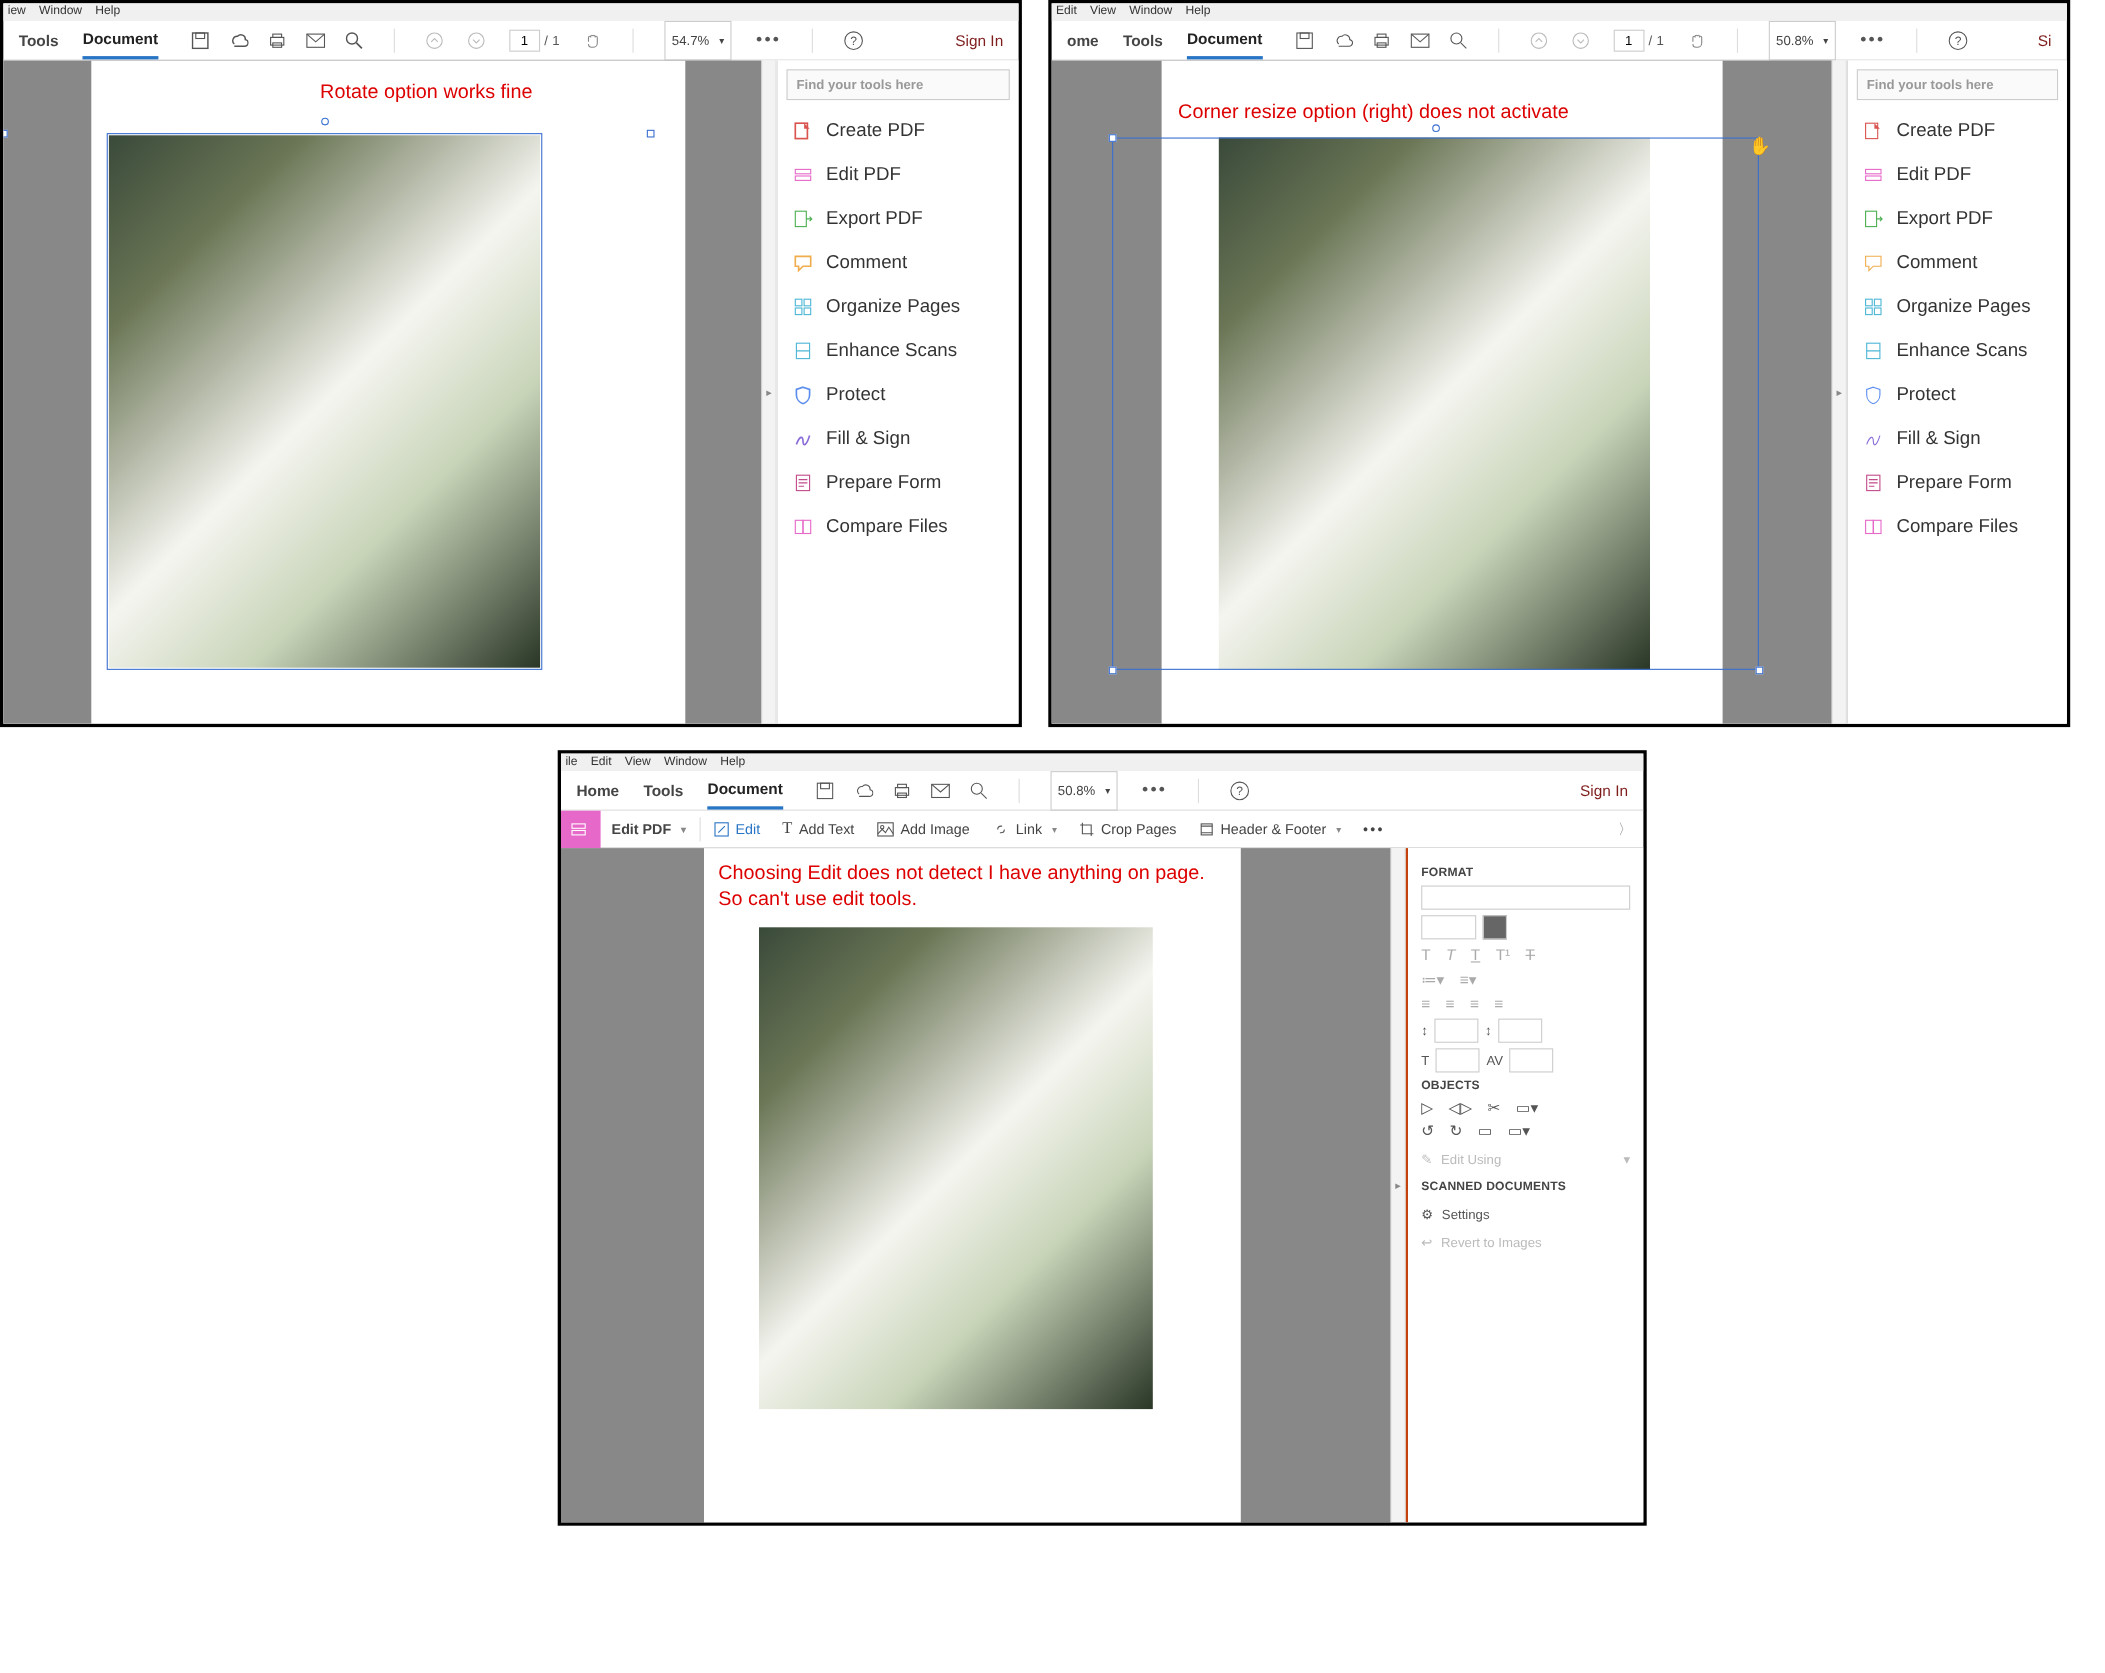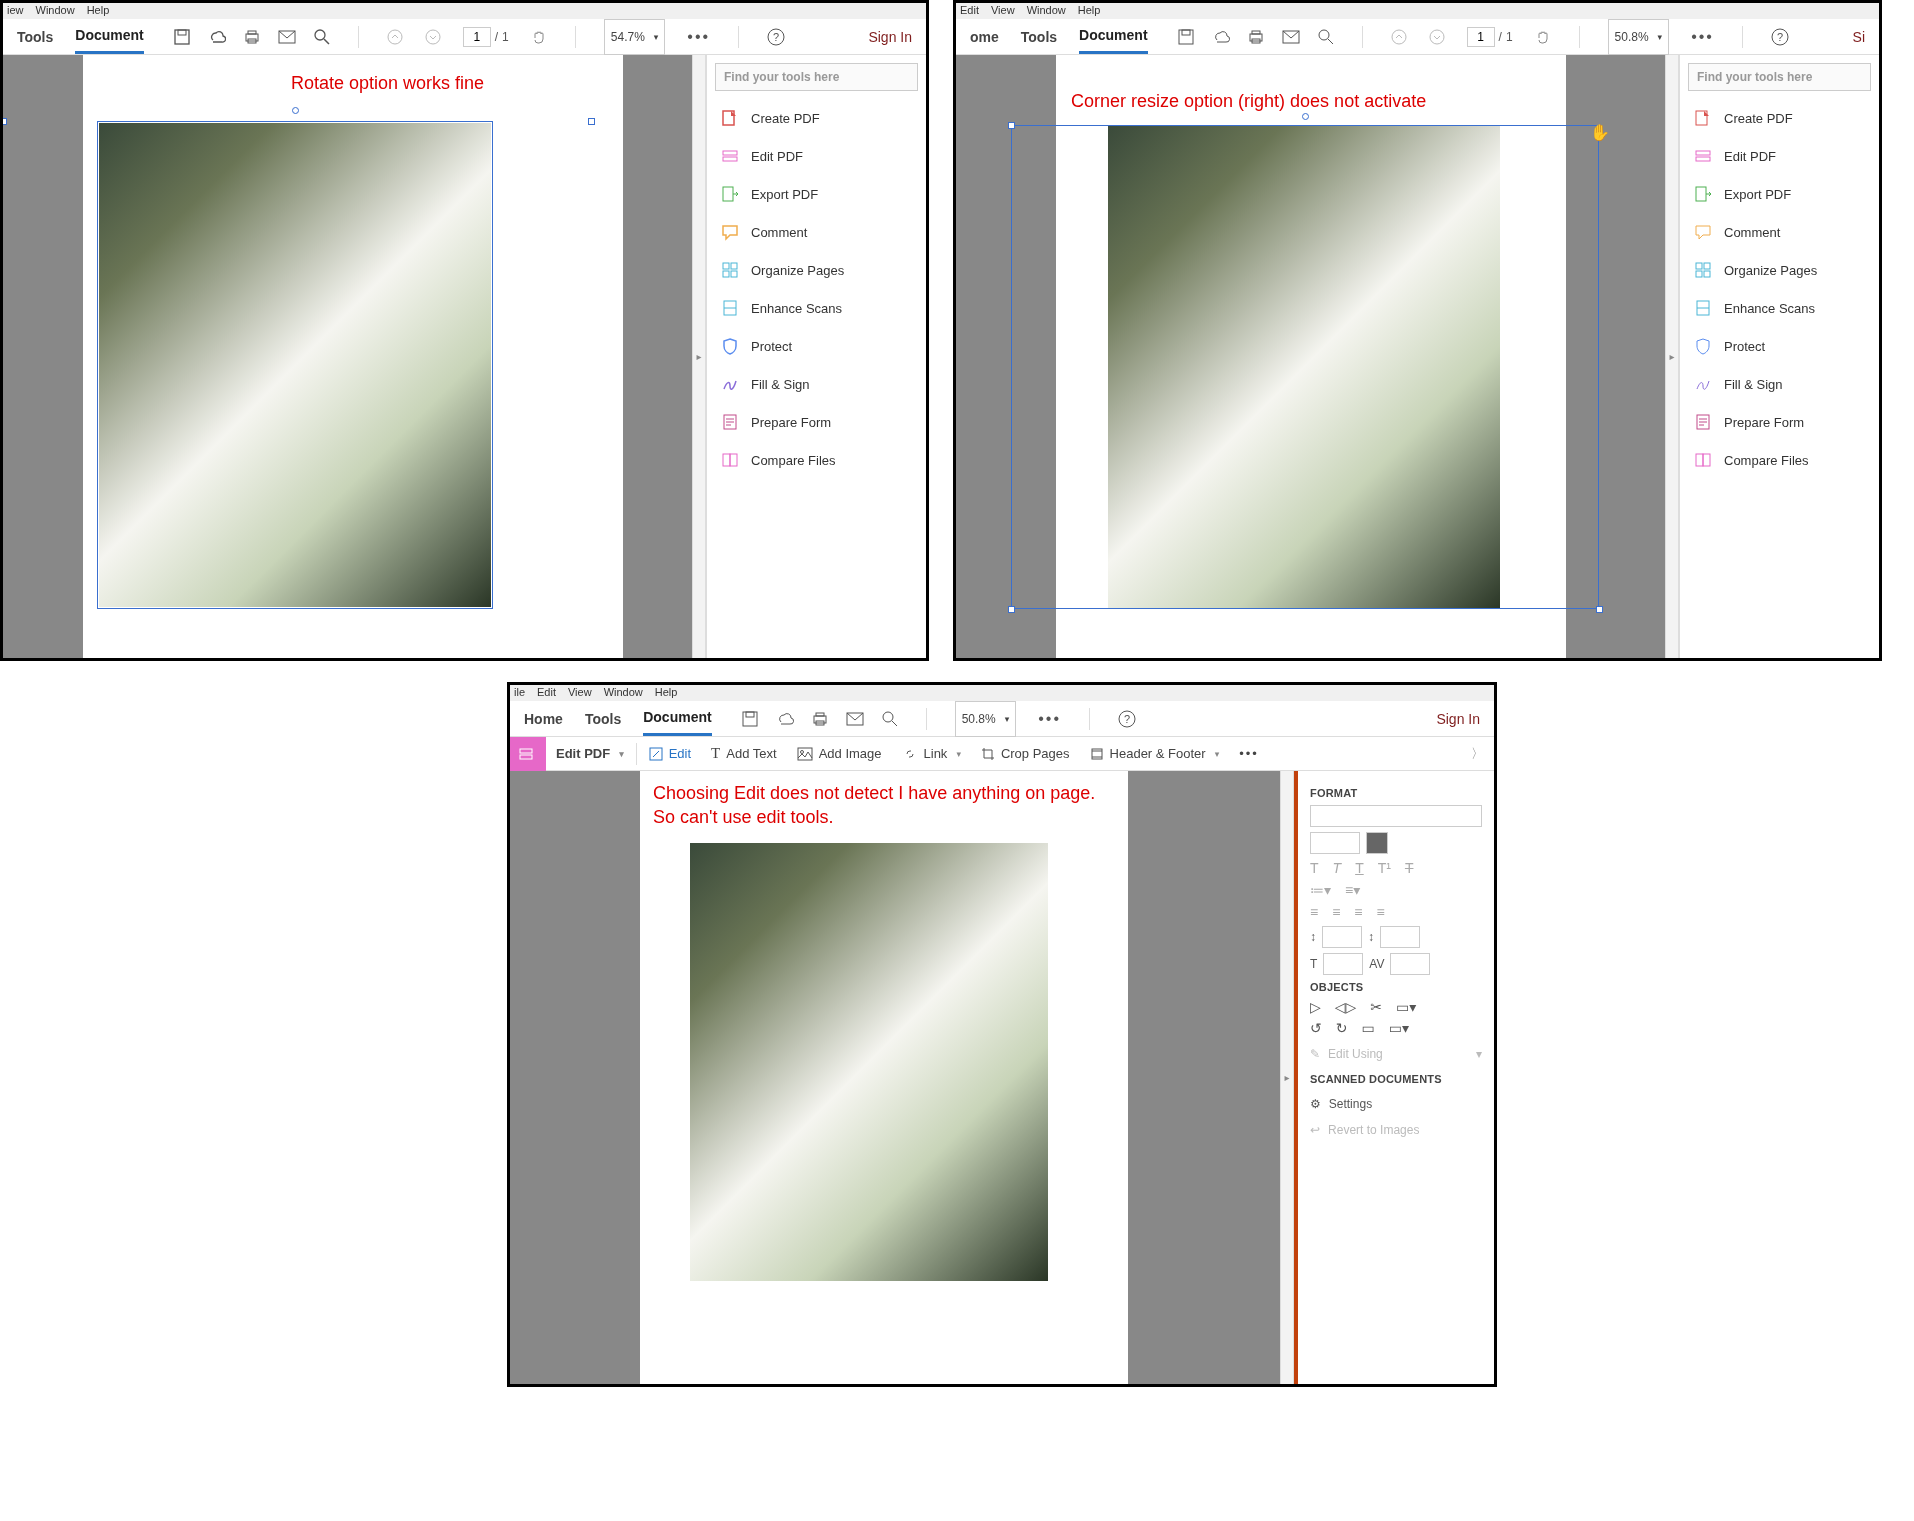--- a/index.html
+++ b/index.html
@@ -23,32 +23,32 @@
 .body { display: flex; height: calc(100% - 52px); }
 .canvas-wrap { flex: 1; background: #888; position: relative; overflow: hidden; }
 .canvas { position: absolute; background: #fff; }
 .note { position: absolute; color: #d00; font-size: 18px; font-family: Arial; }
 .selection { position: absolute; border: 1px solid #3a6fcf; }
 .handle { position: absolute; width: 7px; height: 7px; border: 1px solid #3a6fcf; background: #fff; }
 .image-ph { position: absolute; background: linear-gradient(135deg,#3a4a3a 0%,#6a7555 20%,#f5f5f0 50%,#c8d4b8 70%,#2a3626 100%); }
 
 .rpanel { width: 220px; border-left: 1px solid #ddd; background: #fff; display: flex; flex-direction: column; }
 .search { margin: 8px; border: 1px solid #ccc; height: 28px; display: flex; align-items: center; padding: 0 8px; font-size: 12px; color: #999; background:#fafafa;font-weight:bold; }
-.tool-item { display: flex; align-items: center; gap: 12px; padding: 10px 14px; font-size: 13px; color: #333; cursor: pointer; }
+.tool-item { display: flex; align-items: center; gap: 12px; padding: 10px 14px; font-size: 17px; color: #333; cursor: pointer; }
 .tool-icon { width: 18px; height: 18px; display: flex; align-items: center; justify-content: center; }
 .collapse { width: 14px; background: #f3f3f3; display:flex; align-items:center; justify-content:center; color:#888; font-size:10px; border-left:1px solid #ddd; border-right:1px solid #ddd;}
 
 
 .secondbar { height: 34px; display: flex; align-items: center; padding: 0 0px; gap: 0; border-bottom: 1px solid #ddd; font-size: 13px; color: #444; }
 .editpdf-chip { background: #e668c8; color:#fff; height: 34px; display:flex; align-items:center; padding:0 8px; }
 .secondbar .item { display: flex; align-items: center; gap: 6px; padding: 0 10px; cursor:pointer; }
 .secondbar .vdiv { margin: 0 2px; }
 .caret::after { content:"▾"; font-size:9px; margin-left:3px; color:#888; }
 
-.rpanel3 { width: 200px; border-left: 4px solid #c2410c; background: #fff; font-size: 12px; color:#555; padding: 10px 12px; overflow: hidden;}
+.rpanel3 { width: 216px; border-left: 2px solid #c2410c; background: #fff; font-size: 12px; color:#555; padding: 10px 12px; overflow: hidden;}
 .rpanel3 h4 { font-size: 11px; font-weight: 600; color:#444; margin: 6px 0; letter-spacing: .2px;}
 .fmt-row { display: flex; gap: 6px; margin: 5px 0; align-items:center; }
 .fmt-box { border:1px solid #ccc; height: 22px; flex:1; background:#fff; }
 .fmt-swatch { width: 22px; height: 22px; border:1px solid #ccc; background:#666; }
 .icon-row { display:flex; gap: 14px; margin:6px 0; color:#aaa; font-size:14px; }
 .obj-row { display:flex; gap: 14px; margin:5px 0; color:#555; font-size:14px; }
 .side-link { display:flex; align-items:center; gap:8px; padding:6px 0; color:#555; cursor:pointer;}
 .side-link.dis { color: #bbb; }
 
 svg { display: block; }

